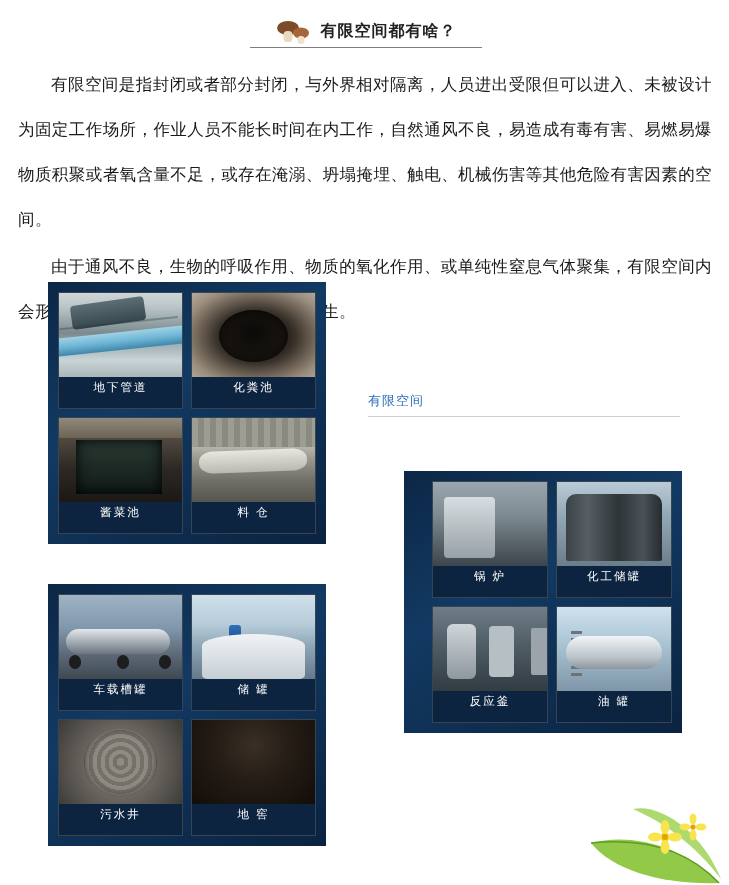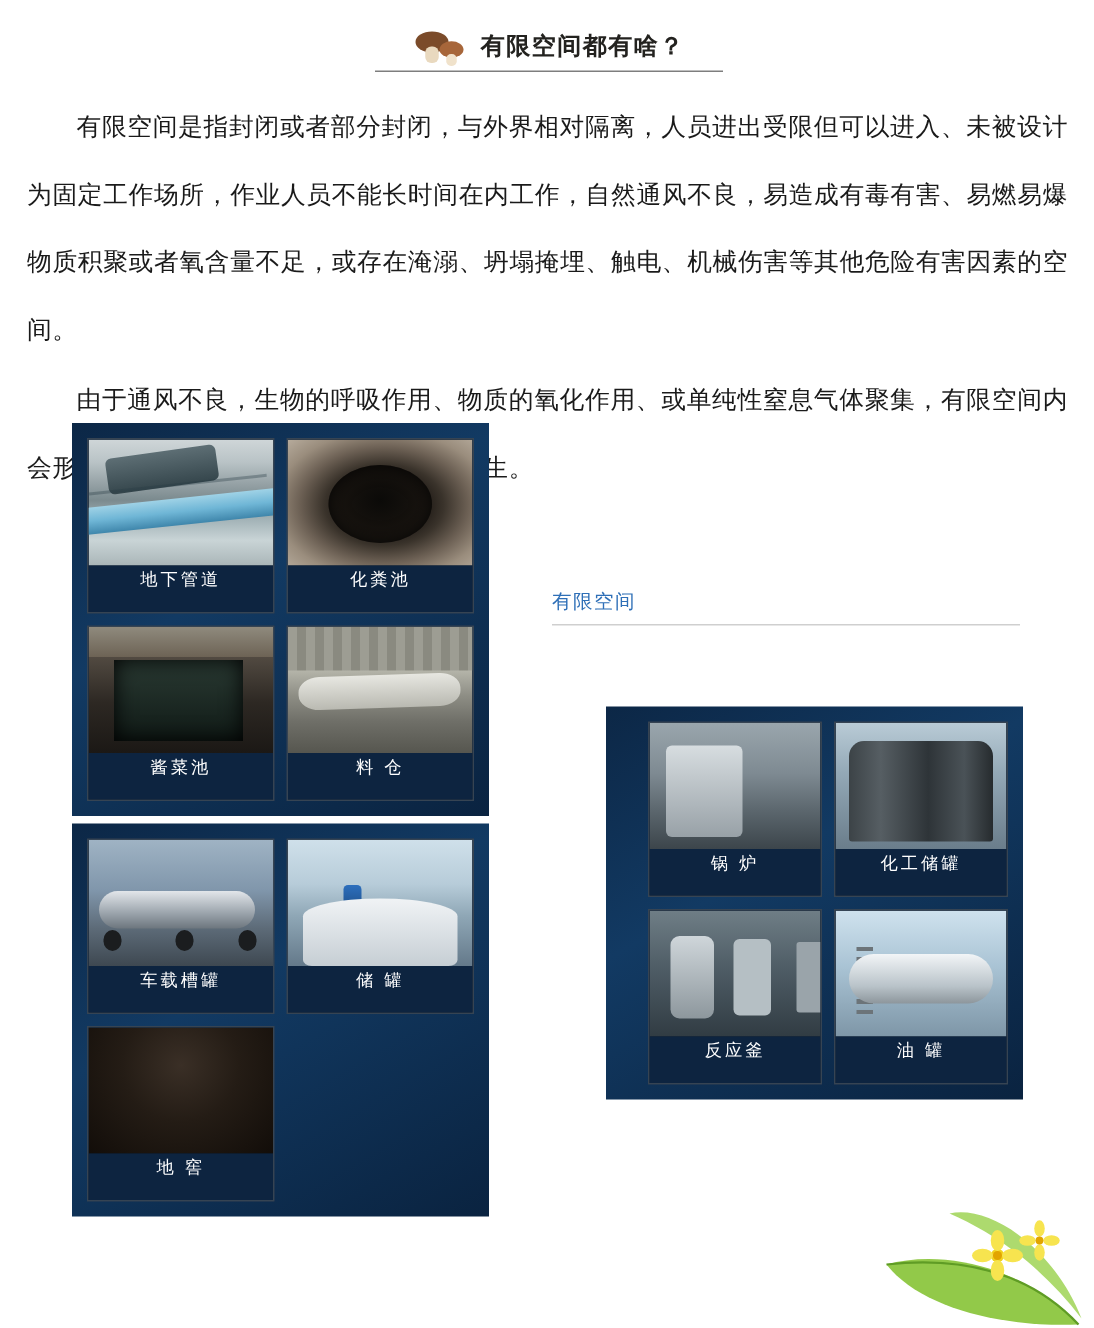--- a/index.html
+++ b/index.html
@@ -109,21 +109,21 @@
     text-align: center;
     color: #ffffff;
     font-size: 11.5px;
     font-family: "Liberation Sans", "DejaVu Sans", sans-serif;
     background: #0d2440;
     letter-spacing: 2px;
   }
 
   
   #panel-left-top { left: 48px; top: 282px; width: 278px; }
-  #panel-left-bottom { left: 48px; top: 549px; width: 278px; }
+  #panel-left-bottom { left: 48px; top: 584px; width: 278px; }
   #panel-right { left: 404px; top: 471px; width: 278px; padding-left: 28px; }
 
   
   .section-label {
     position: absolute;
     left: 368px;
     top: 392px;
     width: 312px;
   }
   .section-label .lbl {
@@ -385,20 +385,26 @@
         <span class="photo">
             <span class="ph ph-tanker"></span>
           </span>
         <div class="caption">车载槽罐</div>
       </div>
       <div class="cell">
         <span class="photo">
             <span class="ph ph-tank"></span>
           </span>
         <div class="caption">储 罐</div>
+      </div>
+      <div class="cell">
+        <span class="photo">
+            <span class="ph ph-manhole"></span>
+          </span>
+        <div class="caption">污水井</div>
       </div>
       <div class="cell">
         <span class="photo">
             <span class="ph ph-cellar"></span>
           </span>
         <div class="caption">地 窖</div>
       </div>
     </div>
   </div>
 

